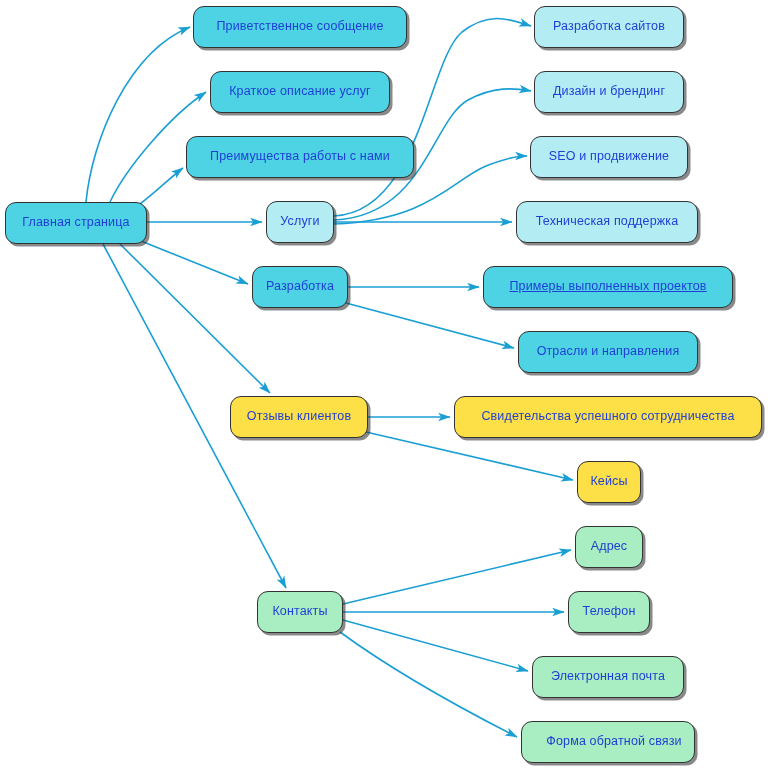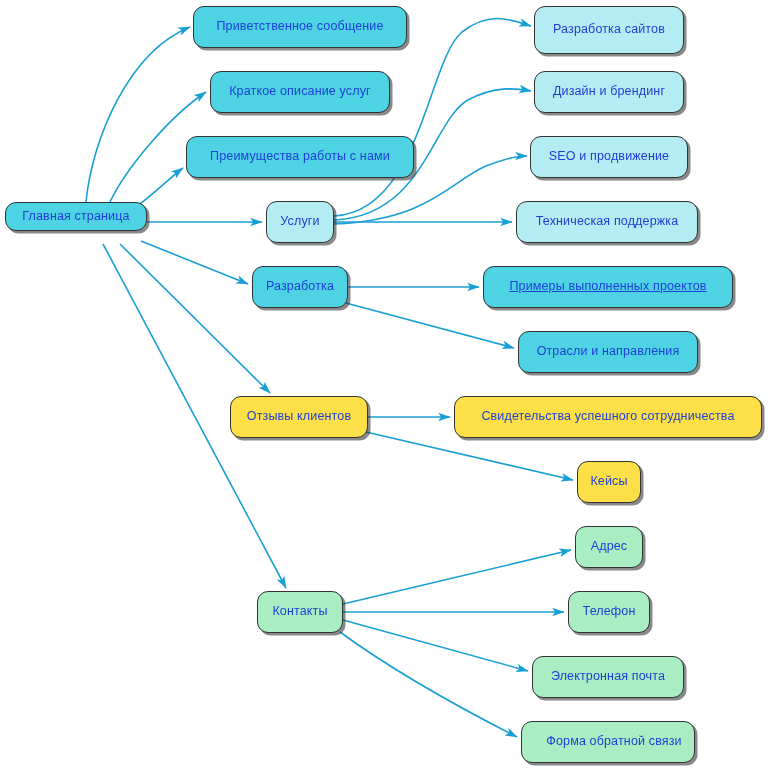--- a/index.html
+++ b/index.html
@@ -70,36 +70,36 @@
         <path d="M 346 303 L 514 348" fill="none" stroke="#1a9fd4" stroke-width="1.6" marker-end="url(#arrow)"></path>
         <path d="M 368 417 L 450 417" fill="none" stroke="#1a9fd4" stroke-width="1.6" marker-end="url(#arrow)"></path>
         <path d="M 366 432 L 573 480" fill="none" stroke="#1a9fd4" stroke-width="1.6" marker-end="url(#arrow)"></path>
         <path d="M 343 604 L 571 550" fill="none" stroke="#1a9fd4" stroke-width="1.6" marker-end="url(#arrow)"></path>
         <path d="M 343 612 L 564 612" fill="none" stroke="#1a9fd4" stroke-width="1.6" marker-end="url(#arrow)"></path>
         <path d="M 343 620 L 528 671" fill="none" stroke="#1a9fd4" stroke-width="1.6" marker-end="url(#arrow)"></path>
         <path d="M 340 632 C 400 676 468 712 517 737" fill="none" stroke="#1a9fd4" stroke-width="1.6" marker-end="url(#arrow)"></path>
       </g>
   </svg>
   <div id="nodes-group">
-      <div class="node fill-turquoise" style="left: 5px; top: 202px; width: 142px; height: 29px;">
+      <div class="node fill-turquoise" style="left: 5px; top: 202px; width: 142px; height: 42px;">
         <span>Главная страница</span>
       </div>
       <div class="node fill-turquoise" style="left: 193px; top: 6px; width: 214px; height: 42px;">
         <span>Приветственное сообщение</span>
       </div>
       <div class="node fill-turquoise" style="left: 210px; top: 71px; width: 180px; height: 42px;">
         <span>Краткое описание услуг</span>
       </div>
       <div class="node fill-turquoise" style="left: 186px; top: 136px; width: 228px; height: 42px;">
         <span>Преимущества работы с нами</span>
       </div>
       <div class="node fill-lightcyan" style="left: 266px; top: 201px; width: 68px; height: 42px;">
         <span>Услуги</span>
       </div>
-      <div class="node fill-lightcyan" style="left: 534px; top: 6px; width: 150px; height: 48px;">
+      <div class="node fill-lightcyan" style="left: 534px; top: 6px; width: 150px; height: 42px;">
         <span>Разработка сайтов</span>
       </div>
       <div class="node fill-lightcyan" style="left: 534px; top: 71px; width: 150px; height: 42px;">
         <span>Дизайн и брендинг</span>
       </div>
       <div class="node fill-lightcyan" style="left: 530px; top: 136px; width: 158px; height: 42px;">
         <span>SEO и продвижение</span>
       </div>
       <div class="node fill-lightcyan" style="left: 516px; top: 201px; width: 182px; height: 42px;">
         <span>Техническая поддержка</span>

